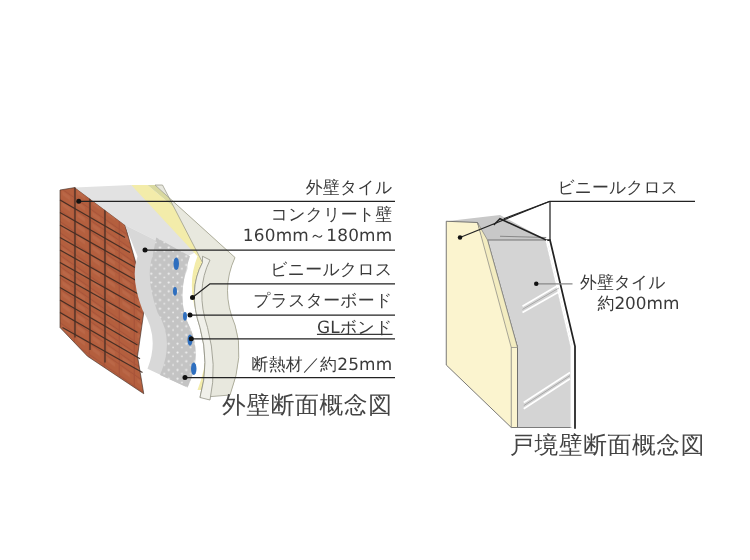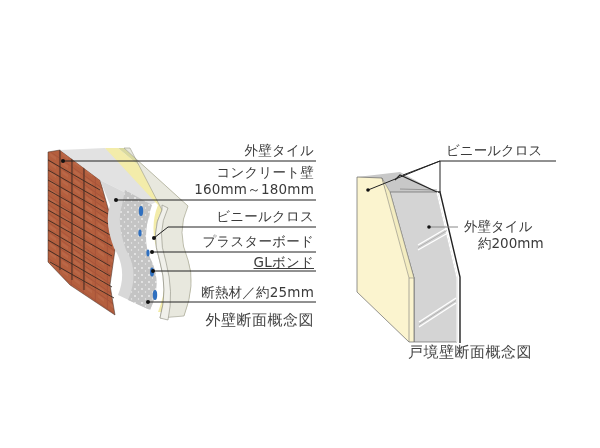--- a/index.html
+++ b/index.html
@@ -1,21 +1,21 @@
 <!DOCTYPE html>
 <html><head>
 <meta charset="utf-8">
 <style>
   html, body { margin:0; padding:0; background:#ffffff; }
   body { width:600px; height:448px; position:relative; overflow:hidden;
          font-family:"DejaVu Sans", sans-serif; color:#333; }
   .canvas { position:absolute; left:0; top:0; width:600px; height:444px; }
   .lbl { position:absolute; font-size:13.5px; color:#3a3a3a; white-space:nowrap;
          text-align:right; line-height:15px; letter-spacing:0.2px; }
-  .cap { position:absolute; font-size:15px; color:#444; white-space:nowrap; letter-spacing:0.5px; }
+  .cap { position:absolute; font-size:19px; color:#444; white-space:nowrap; letter-spacing:0.5px; }
   .lbl-r { position:absolute; font-size:13.5px; color:#3a3a3a; white-space:nowrap; line-height:15px; }
 </style>
 </head>
 <body>
 
 <div class="canvas">
   <svg width="600" height="448" viewBox="0 0 600 448">
     <defs>
       <pattern id="dots" width="7" height="7" patternUnits="userSpaceOnUse">
         <rect width="7" height="7" fill="#c4c4c4"></rect>

